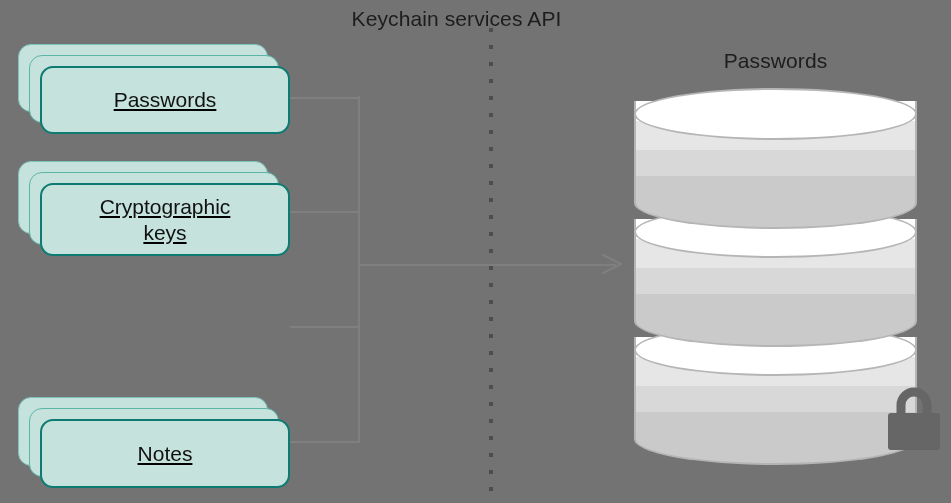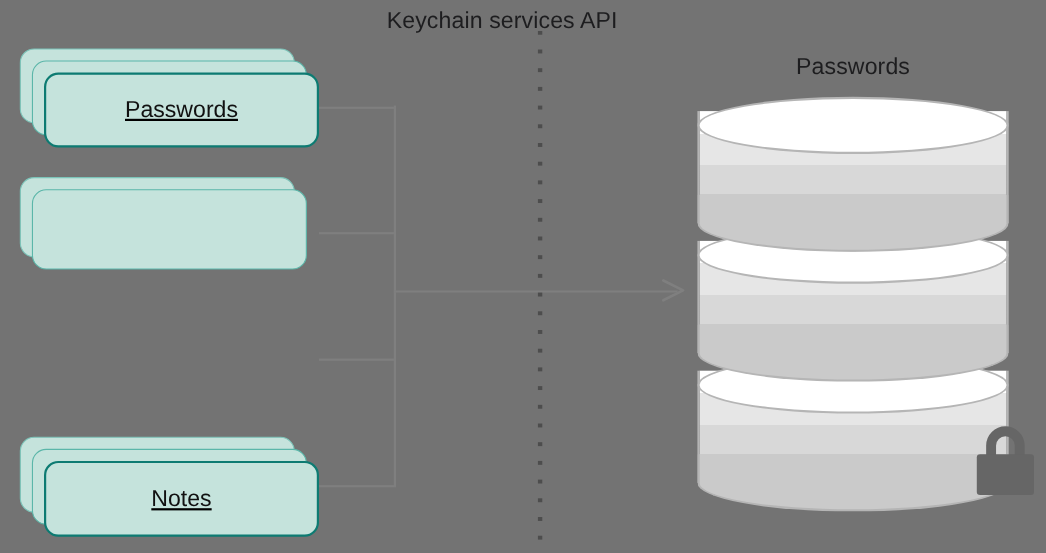--- a/index.html
+++ b/index.html
@@ -227,20 +227,24 @@
     <div class="card back2"></div>
     <div class="card back1"></div>
     <div class="card front">
       <span class="card-label">Passwords</span>
     </div>
   </div>
 
   <div class="stack stack-2">
     <div class="card back2"></div>
     <div class="card back1"></div>
+    <div class="card front">
+      <span class="card-label" style="white-space: pre-line;">Cryptographic
+keys</span>
+    </div>
   </div>
 
 
   <div class="stack stack-4">
     <div class="card back2"></div>
     <div class="card back1"></div>
     <div class="card front">
       <span class="card-label">Notes</span>
     </div>
   </div>

